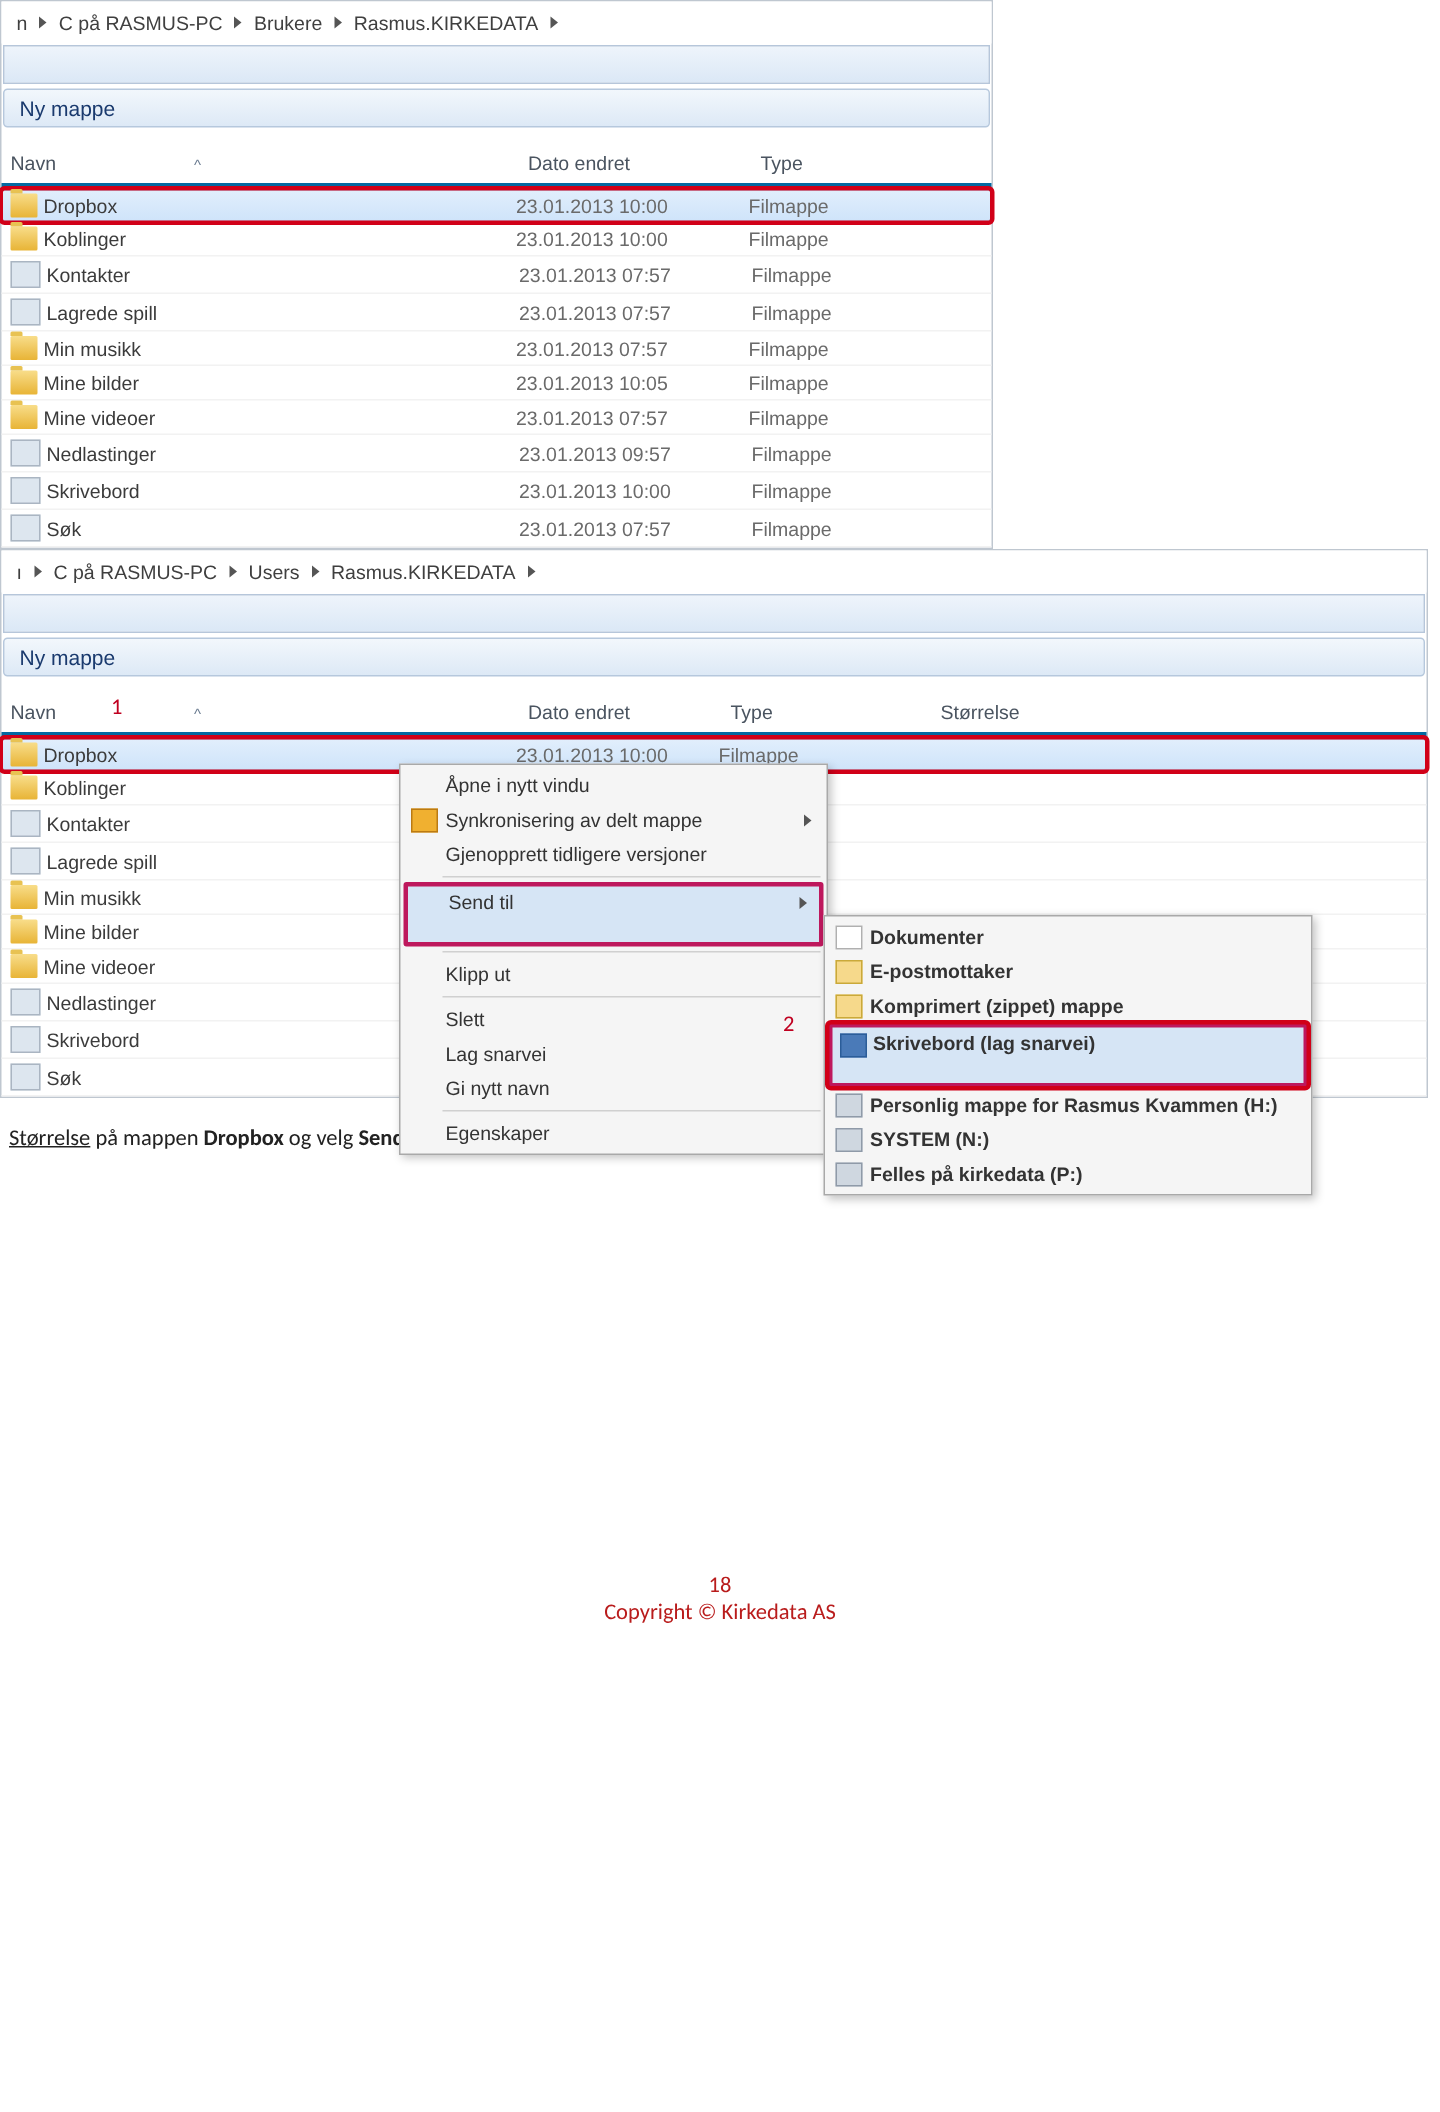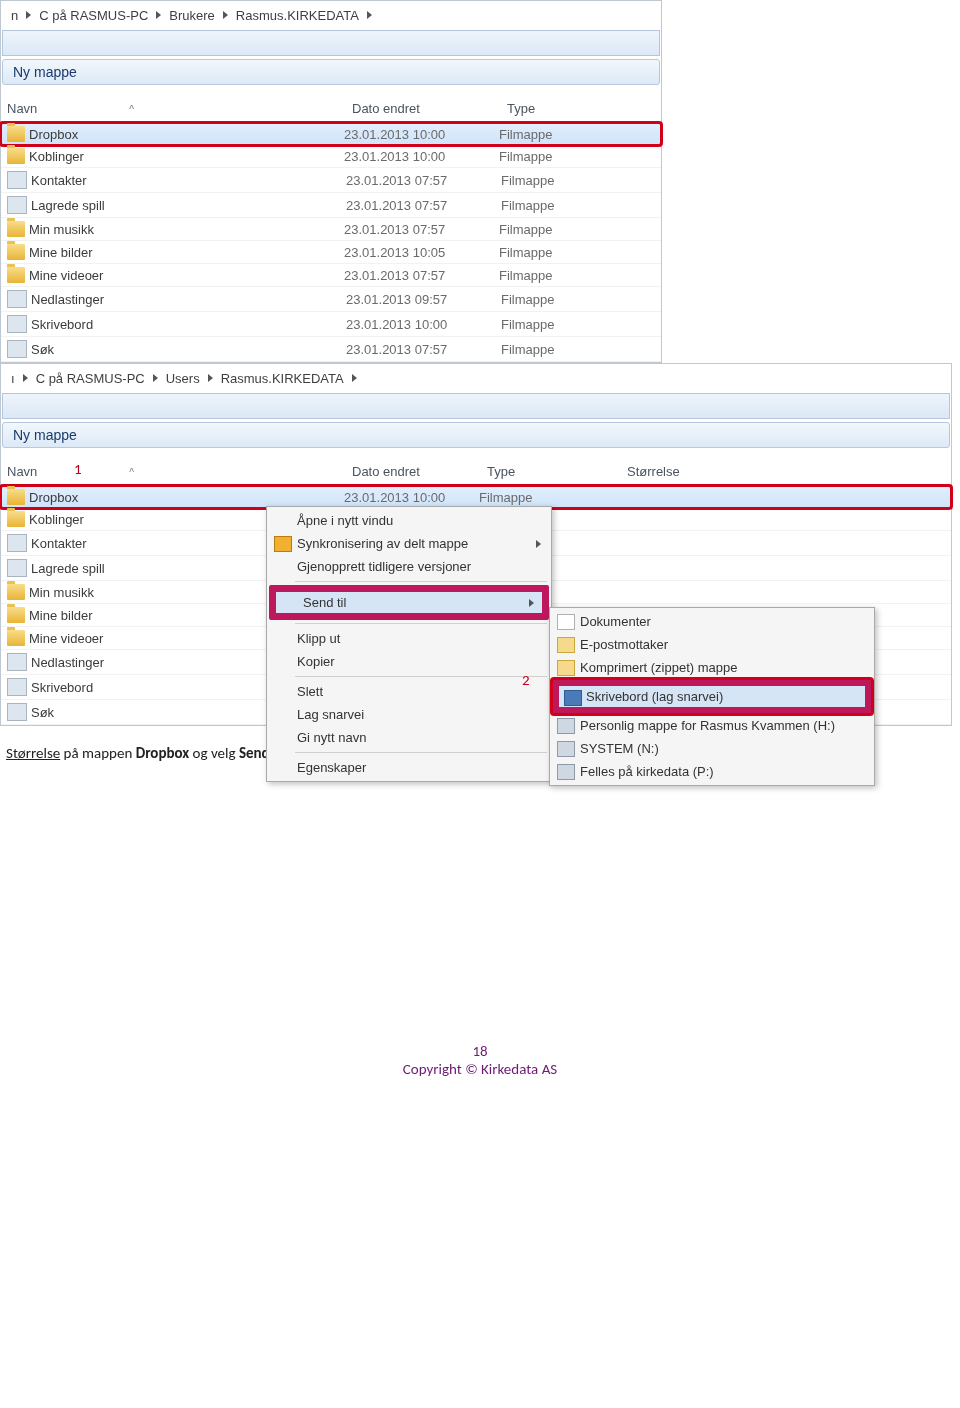--- a/index.html
+++ b/index.html
@@ -48,21 +48,21 @@
   background: linear-gradient(#f2f7fc, #dde9f6);
   border: 1px solid #b6c8dd;
   border-radius: 3px;
   padding: 4px 10px;
   color: #1a3a6e;
   font-size: 14px;
 }
 
 .list-header {
   display: flex;
-  border-bottom: 1px solid #0369a1;
+  border-bottom: 4px solid #0369a1;
   color: #4a5460;
   padding: 4px 6px 6px 6px;
   margin-top: 12px;
 }
 .list-header .col { font-size: 13px; }
 .col-name   { flex: 0 0 345px; }
 .col-date   { flex: 0 0 155px; }
 .col-type   { flex: 0 0 95px; }
 .col-size   { flex: 0 0 100px; }
 
@@ -140,21 +140,21 @@
   font-size: 13px;
 }
 .menu .mrow {
   display: flex;
   align-items: center;
   padding: 4px 10px 4px 28px;
   position: relative;
   cursor: default;
   white-space: nowrap;
 }
-.menu .mrow.hover { background: #d6e5f5; border: 7px solid #be185d; padding: 3px 9px 3px 27px; border-radius: 2px; }
+.menu .mrow.hover { background: #d6e5f5; border: 3px solid #be185d; padding: 3px 9px 19px 27px; border-radius: 2px; }
 .menu .sep { height: 1px; background: #d0d0d0; margin: 3px 2px 3px 26px; }
 .menu .sub-arrow {
   position: absolute; right: 8px;
   width: 0; height: 0;
   border-top: 4px solid transparent;
   border-bottom: 4px solid transparent;
   border-left: 5px solid #555;
 }
 .menu .mico {
   position: absolute; left: 5px; top: 4px;
@@ -165,21 +165,21 @@
 .mico-zip    { background: #f6d98b; border: 1px solid #caa93a; }
 .mico-desk   { background: #4a7ab8; border: 1px solid #2b5d99; }
 .mico-floppy { background: #b8b8b8; border: 1px solid #7e7e7e; }
 .mico-net    { background: #cfd7e0; border: 1px solid #8f9aa8; }
 
 
 .footer {
   text-align: center;
   font-family: Calibri, sans-serif;
   font-size: 15px;
-  color: #701a75;
+  color: #b91c1c;
   margin-top: 280px;
 }
 .explorer-wrap2 { position: relative; width: 950px; }
 </style>
 </head>
 <body>
 
 <div class="page">
 
   <div class="explorer">
@@ -349,32 +349,31 @@
           <span class="sub-arrow"></span>
         </div>
       <div class="mrow">Gjenopprett tidligere versjoner</div>
       <div class="sep"></div>
       <div class="mrow hover">
           <span>Send til</span>
           <span class="sub-arrow"></span>
         </div>
       <div class="sep"></div>
       <div class="mrow">Klipp ut</div>
-      <div class="mrow">Kopier</div>
       <div class="sep"></div>
       <div class="mrow">Slett</div>
       <div class="mrow">Lag snarvei</div>
       <div class="mrow">Gi nytt navn</div>
       <div class="sep"></div>
       <div class="mrow">Egenskaper</div>
     </div>
 
     <span class="anno" style="left:522px; top:308px;">2</span>
 
-    <div class="menu" style="left:549px; top:244px; width:320px;">
+    <div class="menu" style="left:549px; top:244px; width:320px;font-weight:bold;">
       <div class="mrow">
           <span class="mico mico-doc"></span>
           <span>Dokumenter</span>
         </div>
       <div class="mrow">
           <span class="mico mico-mail"></span>
           <span>E-postmottaker</span>
         </div>
       <div class="mrow">
           <span class="mico mico-zip"></span>

